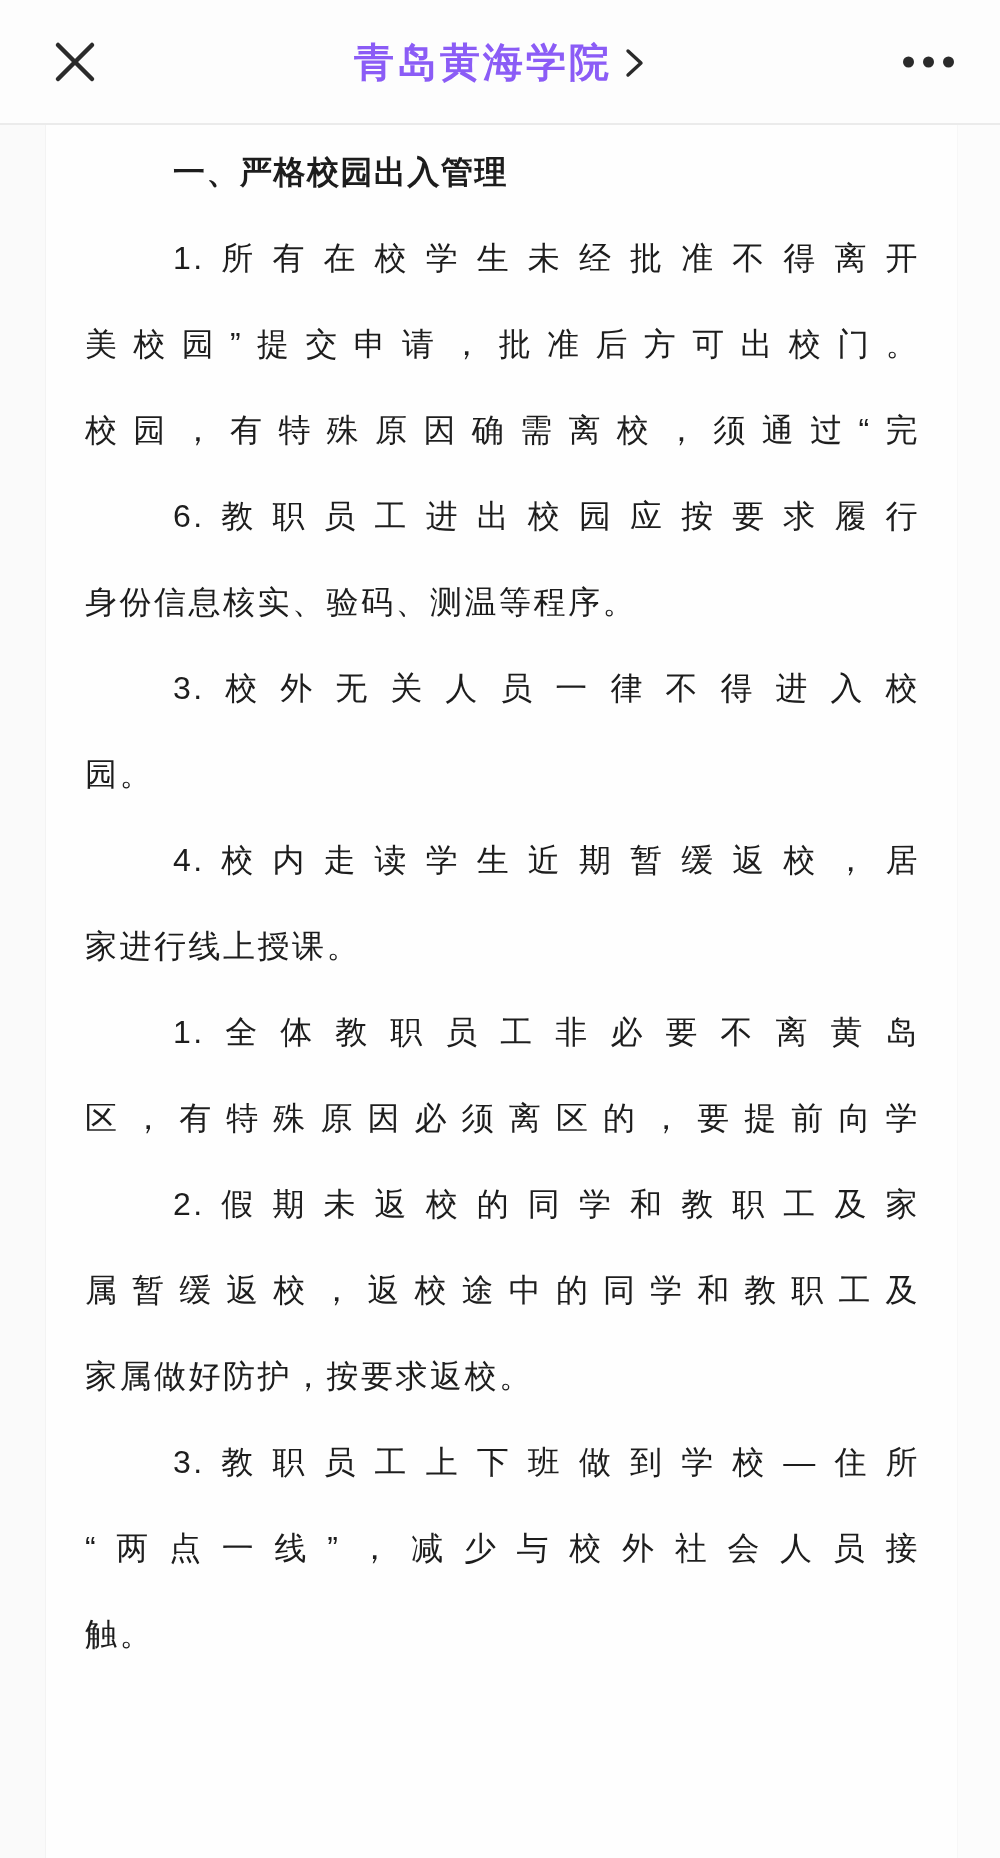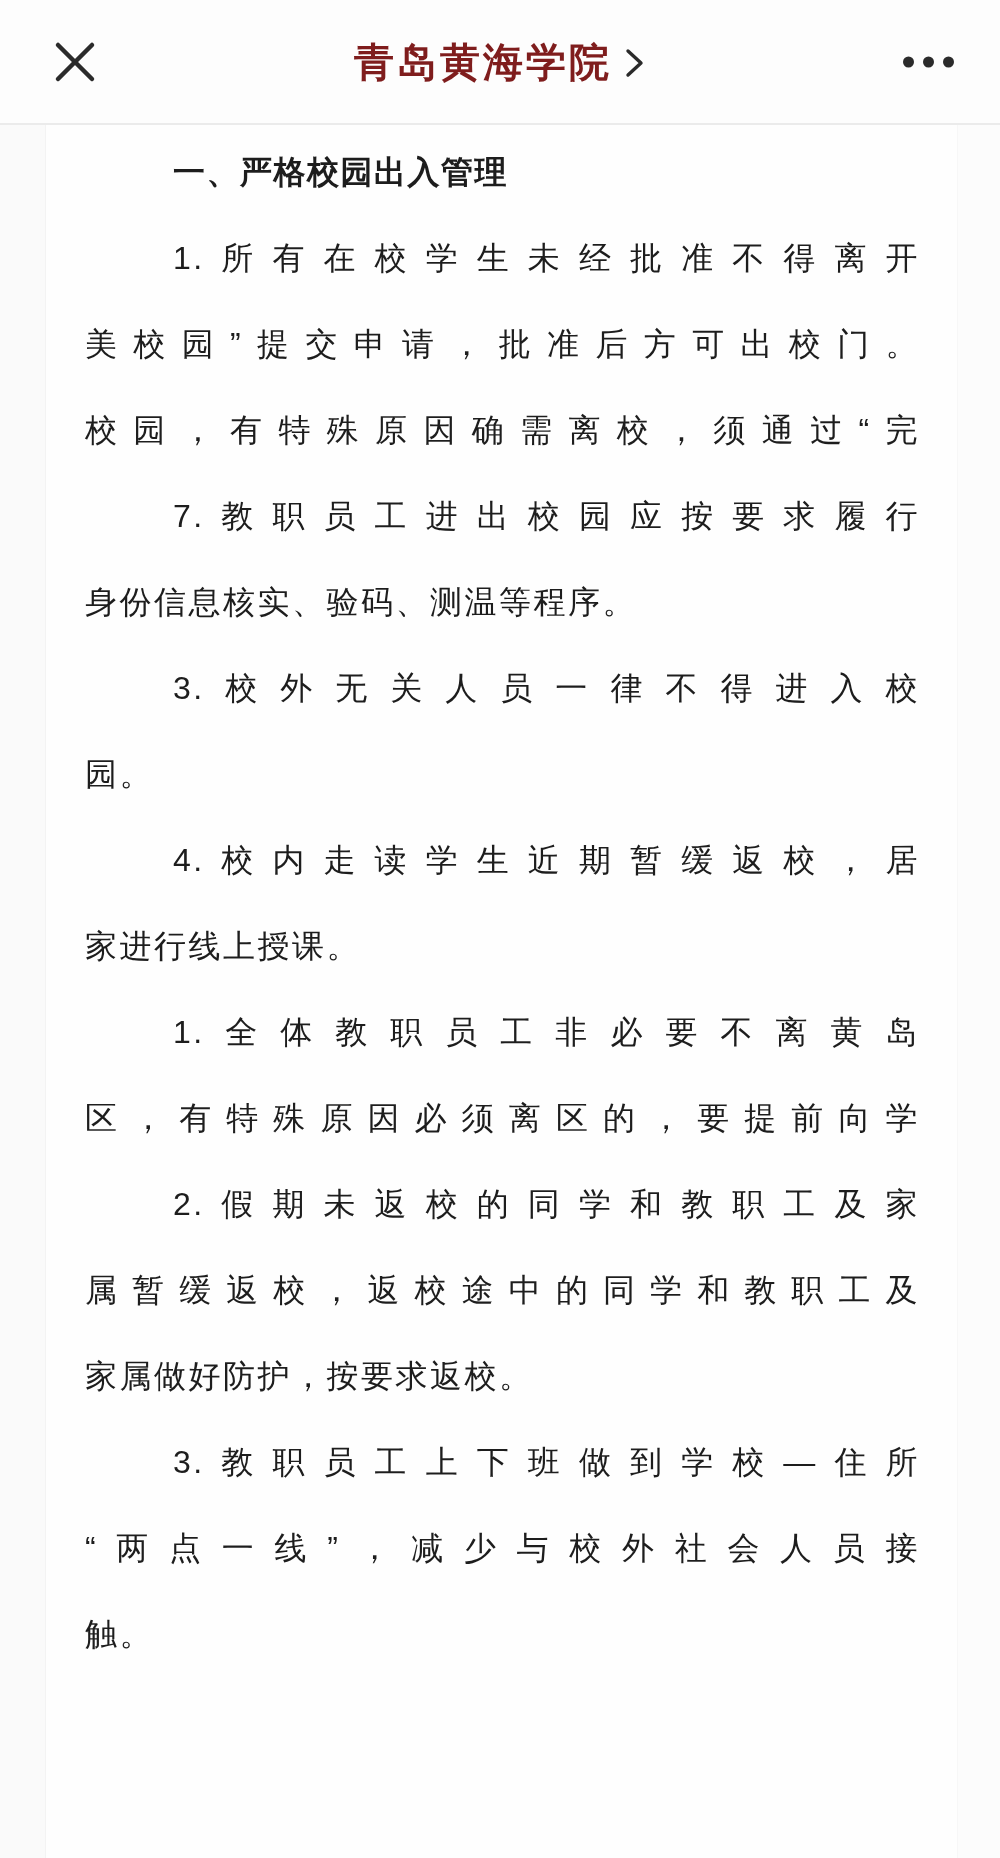--- a/index.html
+++ b/index.html
@@ -18,21 +18,21 @@
   }
   .close-btn {
     position:absolute; left:52px; top:50%; transform:translateY(-50%);
     width:46px; height:46px; background:none; border:none; padding:0; cursor:pointer;
     display:flex; align-items:center; justify-content:center;
   }
   .title-wrap {
     display:flex; align-items:center; gap:12px; cursor:pointer;
   }
   .title-text {
-    font-size:40px; font-weight:600; color:#7f1d1d; letter-spacing:3px;
+    font-size:40px; font-weight:600; color:#8b5cf6; letter-spacing:3px;
     line-height:1;
   }
   .chevron { display:block; margin-top:2px; }
   .more-btn {
     position:absolute; right:44px; top:50%; transform:translateY(-50%);
     display:flex; align-items:center; gap:9px;
     background:none; border:none; padding:6px 2px; cursor:pointer;
   }
   .dot { width:11px; height:11px; border-radius:50%; background:#2b2b2b; }
 
@@ -95,21 +95,21 @@
   </header>
 
   <div class="margin-shade-left"></div>
   <div class="margin-shade-right"></div>
 
   <main class="article" id="doc">
       <div class="line heading indent">一、严格校园出入管理</div>
       <div class="line indent stretch">1.所有在校学生未经批准不得离开</div>
       <div class="line stretch">美校园”提交申请，批准后方可出校门。</div>
       <div class="line stretch">校园，有特殊原因确需离校，须通过“完</div>
-      <div class="line indent stretch">7.教职员工进出校园应按要求履行</div>
+      <div class="line indent stretch">6.教职员工进出校园应按要求履行</div>
       <div class="line">身份信息核实、验码、测温等程序。</div>
       <div class="line indent stretch">3.校外无关人员一律不得进入校</div>
       <div class="line">园。</div>
       <div class="line indent stretch">4.校内走读学生近期暂缓返校，居</div>
       <div class="line">家进行线上授课。</div>
       <div class="line indent stretch">1.全体教职员工非必要不离黄岛</div>
       <div class="line stretch">区，有特殊原因必须离区的，要提前向学</div>
       <div class="line indent stretch">2.假期未返校的同学和教职工及家</div>
       <div class="line stretch">属暂缓返校，返校途中的同学和教职工及</div>
       <div class="line">家属做好防护，按要求返校。</div>

